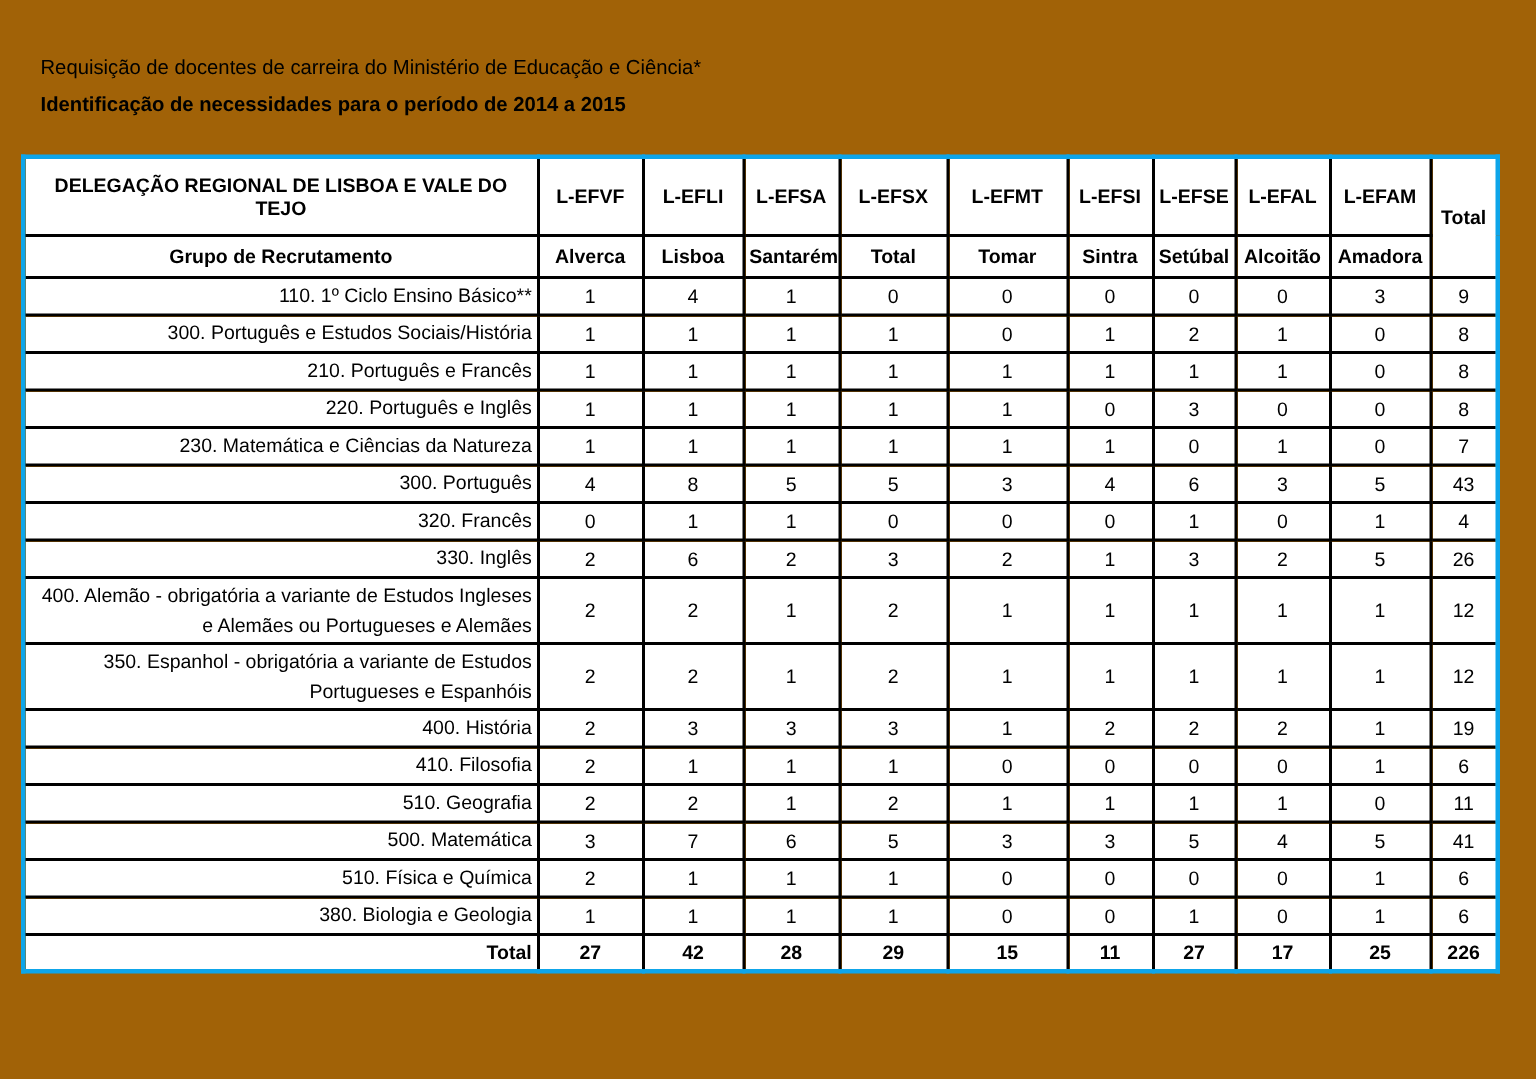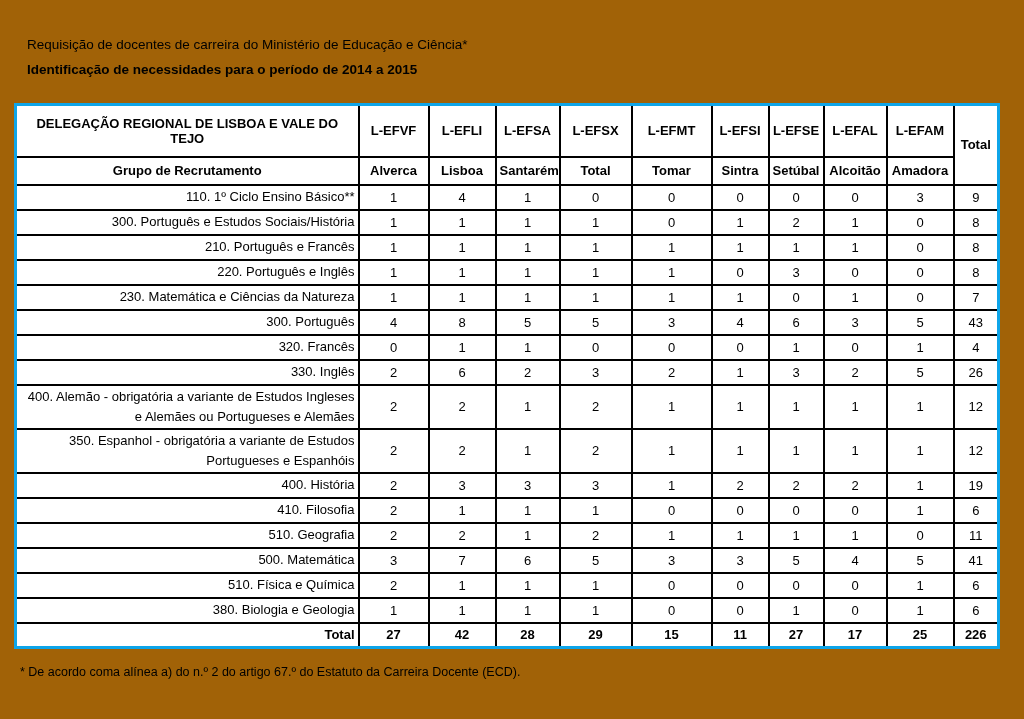--- a/index.html
+++ b/index.html
@@ -353,15 +353,14 @@
           <td class="num">15</td>
           <td class="num">11</td>
           <td class="num">27</td>
           <td class="num">17</td>
           <td class="num">25</td>
           <td class="num">226</td>
         </tr>
       </tbody>
   </table>
 
-  <div class="footnote f1">* De acordo coma alínea a) do n.º 2 do artigo 67.º  do Estatuto da Carreira Docente (ECD).</div>
 
 </div>
 
 </body></html>

